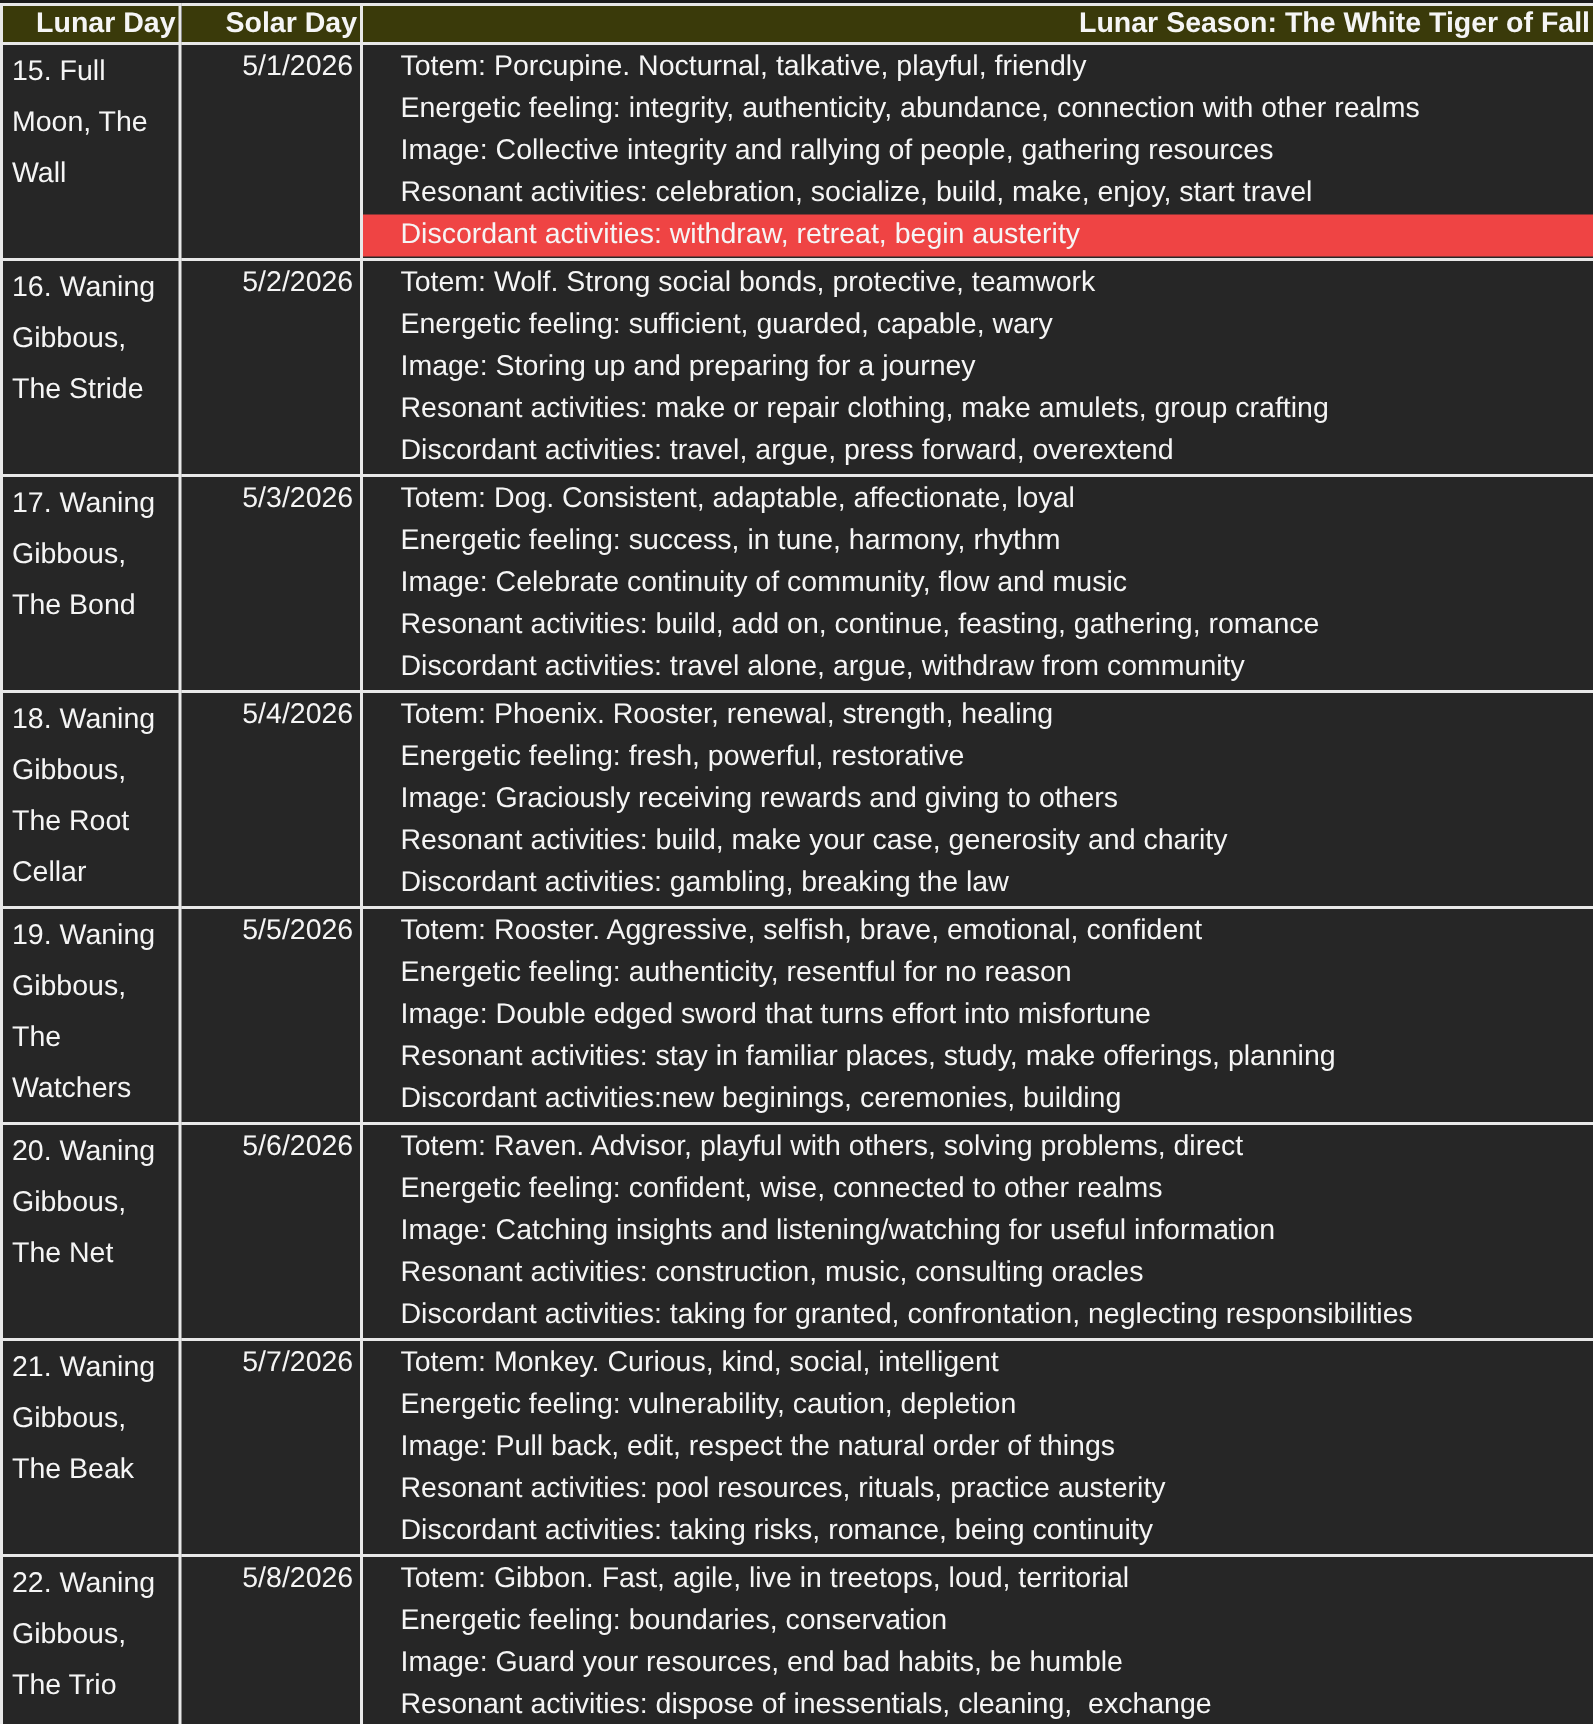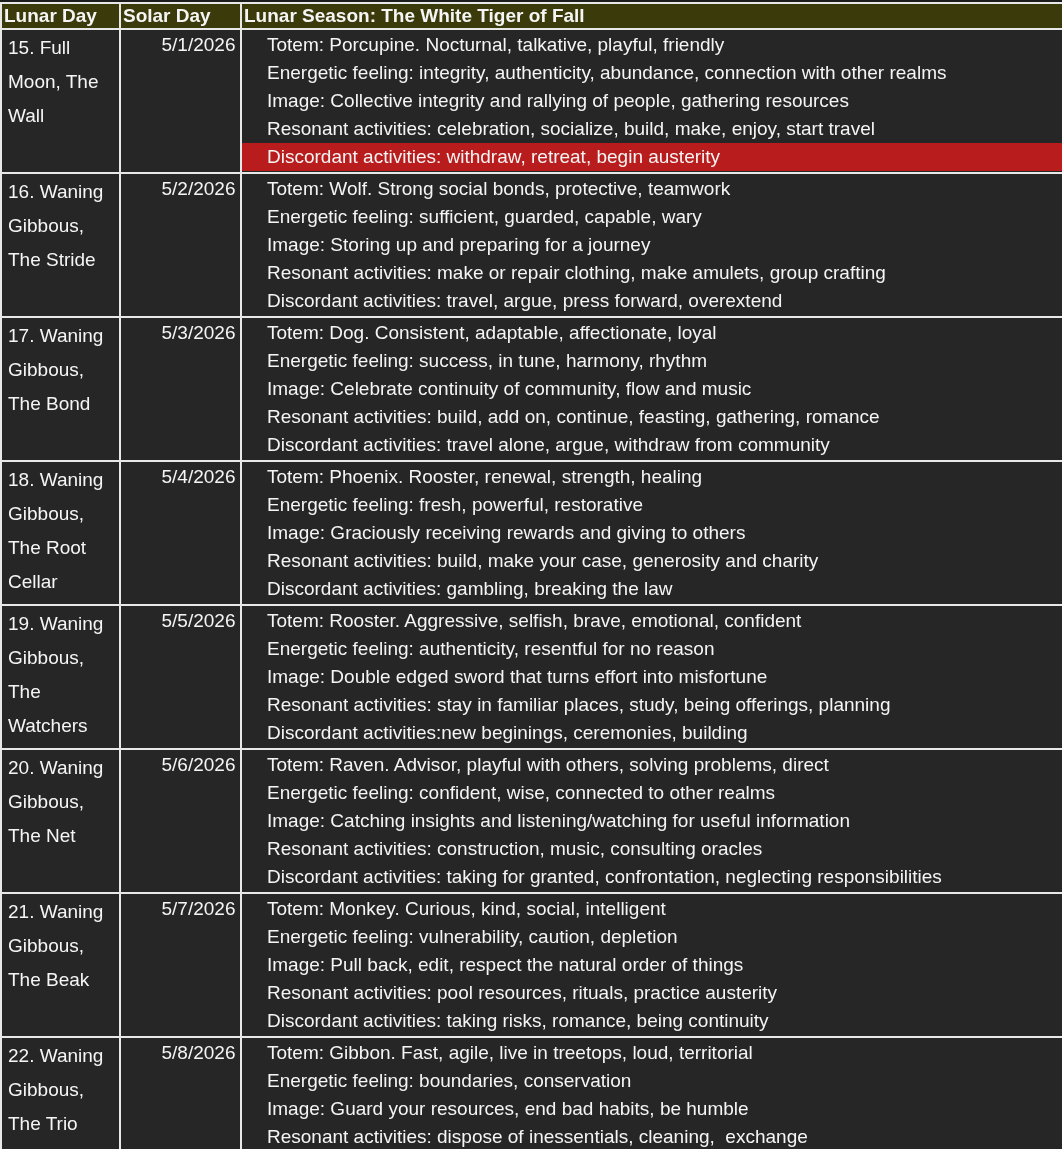--- a/index.html
+++ b/index.html
@@ -29,21 +29,21 @@
     color: #f5f5f5;
     font-size: 19px;
     overflow: hidden;
     padding-left: 37px;
   }
   th {
     background: #3a3a0a;
     font-weight: bold;
     height: 24px;
     line-height: 24px;
-    text-align: left;
+    text-align: right;
     white-space: nowrap;
     padding: 0 2px;
   }
   td { height: 140px; }
   td.c1 {
     padding: 1px 4px 0 6px;
     line-height: 34px;
   }
   td.c2 {
     text-align: center;
@@ -52,21 +52,21 @@
   }
   td.c3 { padding: 1px 0 0 0; }
   .line {
     height: 28px;
     line-height: 28px;
     padding-left: 25px;
     white-space: pre;
     overflow: hidden;
   }
   .line.hl {
-    background: #b91c1c;
+    background: #ef4444;
   }
 </style>
 </head>
 <body>
 
 <div class="sheet">
   <table>
     <colgroup>
       <col class="w1">
         <col class="w2">
@@ -124,21 +124,21 @@
             <div class="line">Discordant activities: gambling, breaking the law</div>
           </td>
         </tr>
         <tr>
           <td class="c1">19. Waning Gibbous, The Watchers</td>
           <td class="c2">5/5/2026</td>
           <td class="c3">
             <div class="line">Totem: Rooster. Aggressive, selfish, brave, emotional, confident</div>
             <div class="line">Energetic feeling: authenticity, resentful for no reason</div>
             <div class="line">Image: Double edged sword that turns effort into misfortune</div>
-            <div class="line">Resonant activities: stay in familiar places, study, being offerings, planning</div>
+            <div class="line">Resonant activities: stay in familiar places, study, make offerings, planning</div>
             <div class="line">Discordant activities:new beginings, ceremonies, building</div>
           </td>
         </tr>
         <tr>
           <td class="c1">20. Waning Gibbous, The Net</td>
           <td class="c2">5/6/2026</td>
           <td class="c3">
             <div class="line">Totem: Raven. Advisor, playful with others, solving problems, direct</div>
             <div class="line">Energetic feeling: confident, wise, connected to other realms</div>
             <div class="line">Image: Catching insights and listening/watching for useful information</div>

